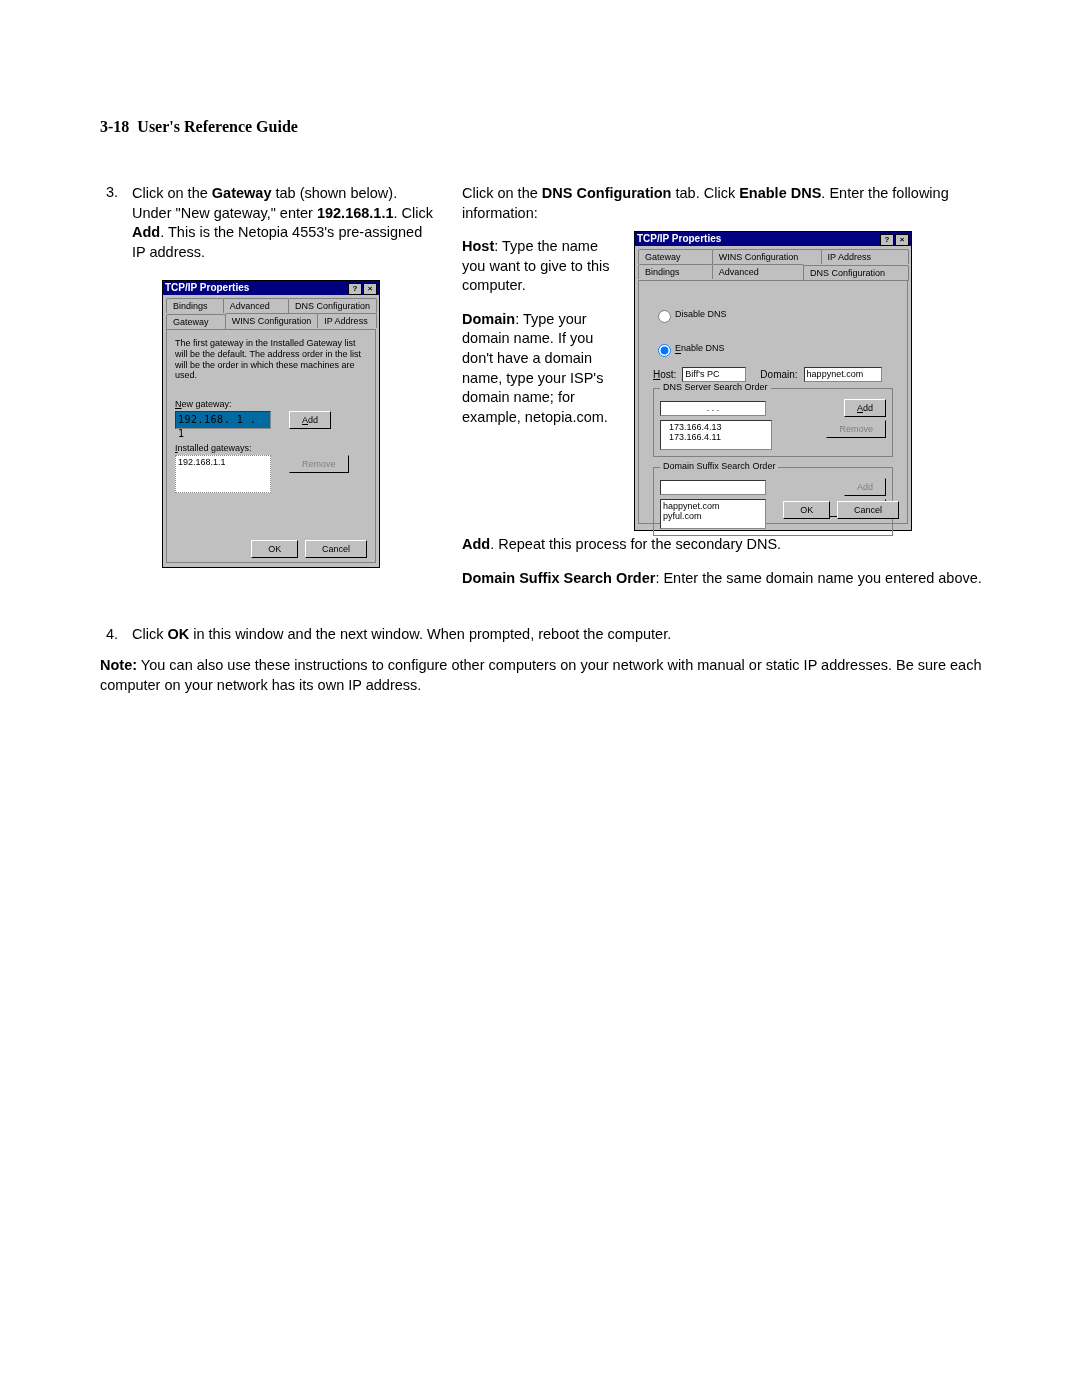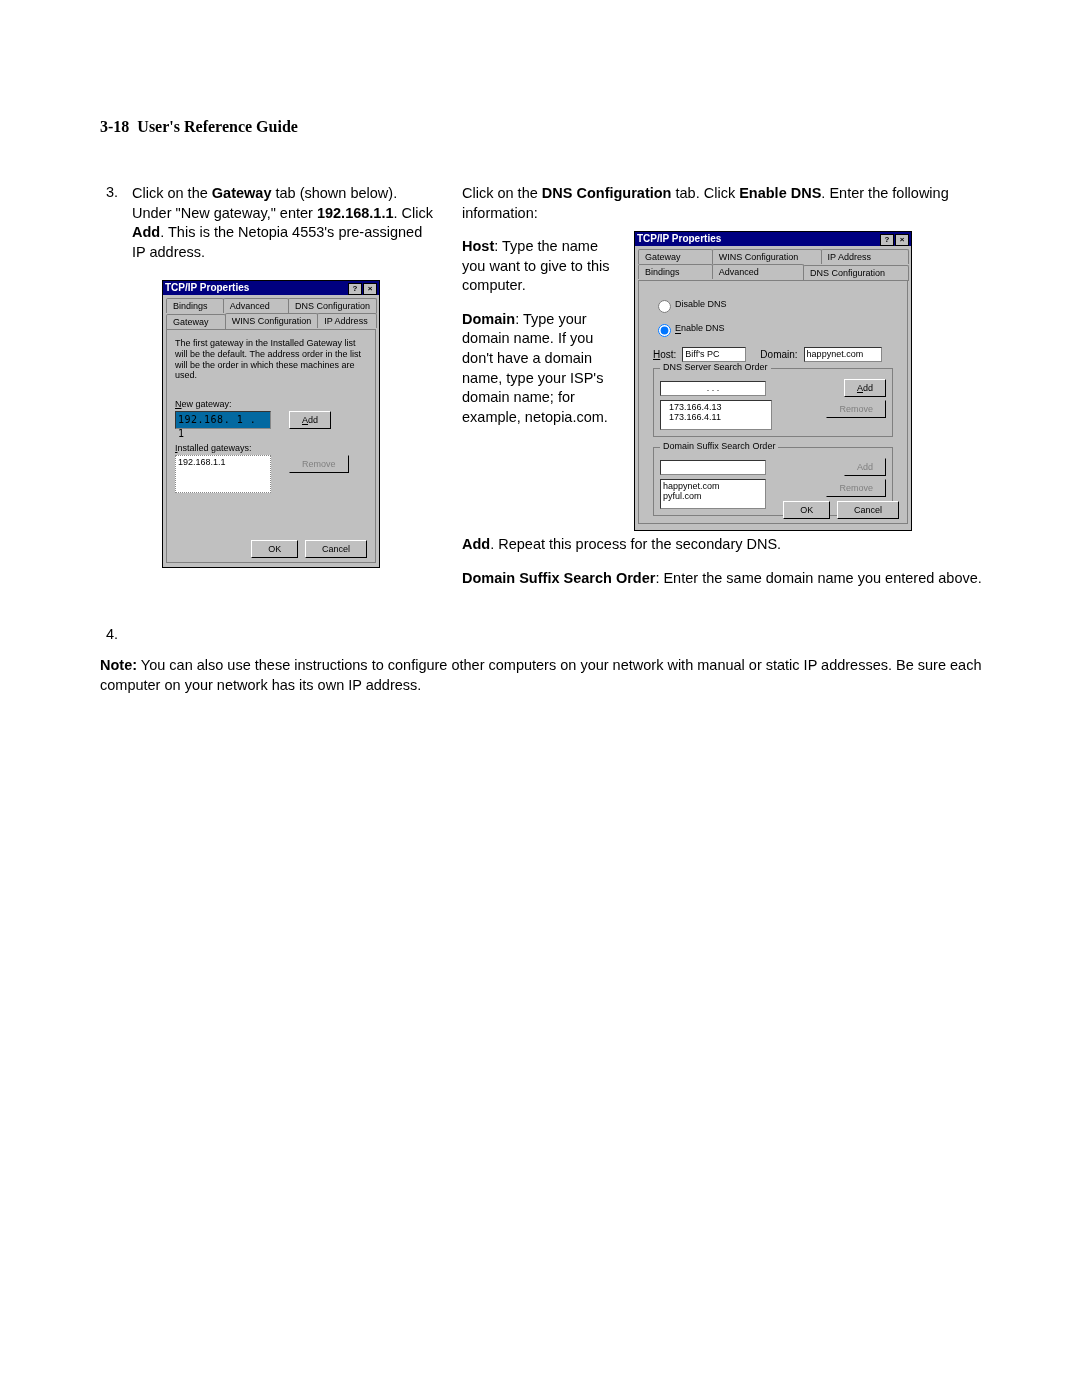--- a/index.html
+++ b/index.html
@@ -151,21 +151,21 @@
   
   .colR p { margin: 0 0 14px 0; line-height: 1.35; }
   .colR .wrapblock { width: 160px; }
 
   
   .rightflex { display: flex; gap: 12px; }
 
   
   .dlg2 { position: relative; left: 0; top: -6px; width: 276px; height: 298px; flex: 0 0 auto; }
   .dlg2 .tabbody { height: 228px; }
-  .radio { display: block; font-size: 9px; margin: 8px 0 2px 6px; }
+  .radio { display: block; font-size: 9px; margin: 18px 0 2px 6px; }
   .radio input { margin-right: 4px; vertical-align: middle; }
   .edge  { background:#fff; border:1px inset #888; font-size:9px; height:13px; line-height:13px; padding:0 2px; }
   .dnslist { width: 100px; height: 26px; padding-left: 8px; }
   .suflist { width: 100px; height: 26px; }
   .rowline { display:flex; align-items:center; gap:6px; }
 
   
   .after { margin-top: 22px; line-height: 1.4; }
   .step4 { display:flex; gap:14px; margin-bottom: 10px; }
   .step4 .num { width:18px; text-align:right; }
@@ -272,20 +272,21 @@
     </div>
 
     <p style="margin-top:-2px;"><b>Add</b><span>. Repeat this process for the secondary DNS.</span></p>
     <p><b>Domain Suffix Search Order</b><span>: Enter the same domain name you entered above.</span></p>
   </div>
 </div>
 
 <div class="after">
   <div class="step4">
     <div class="num">4.</div>
+    <div><span>Click </span><b>OK</b><span> in this window and the next window. When prompted, reboot the computer.</span></div>
   </div>
   <div><b>Note:</b><span> You can also use these instructions to configure other computers on your network with manual or static IP addresses. Be sure each computer on your network has its own IP address.</span></div>
 </div>
 
 <div class="dlg dlg1">
   <div class="titlebar">
     <span>TCP/IP Properties</span>
     <span class="ctrls">
       <span>?</span><span>×</span>
     </span>

